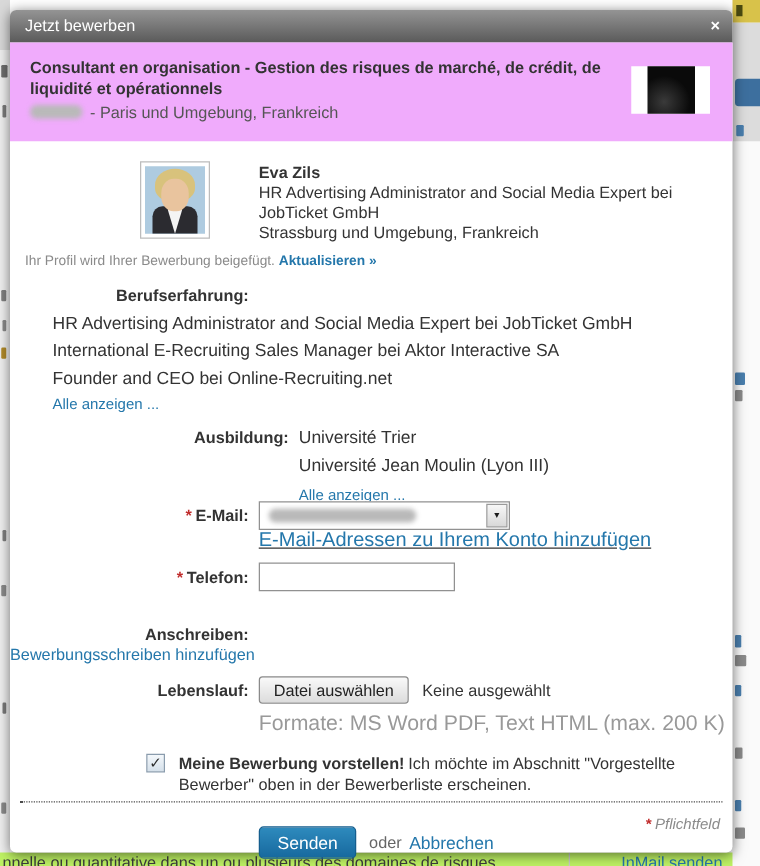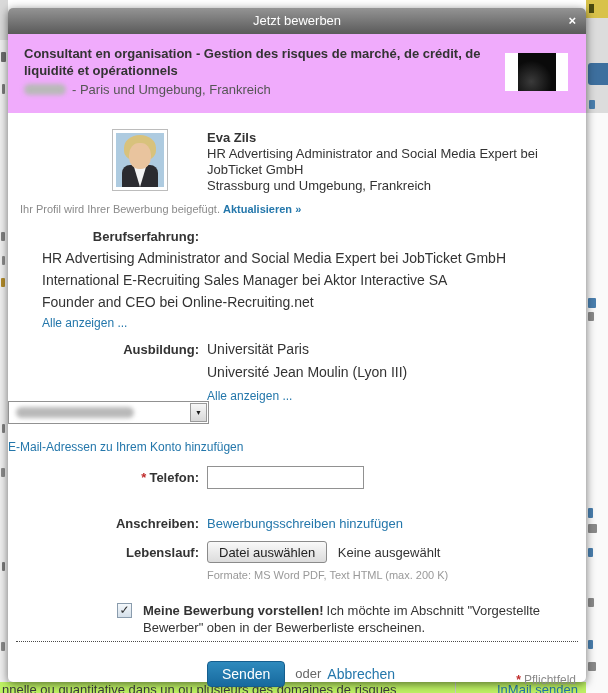--- a/index.html
+++ b/index.html
@@ -17,21 +17,21 @@
   .frag{position:absolute;border-radius:1px;}
   .bg-bottom{position:absolute;left:0;bottom:0;width:586px;height:11px;background:#bef264;overflow:hidden;}
   .bg-bottom .txt{position:absolute;left:2px;top:0;font-size:13px;color:#3c3c3c;white-space:nowrap;}
   .bg-bottom .vline{position:absolute;left:455px;top:0;width:1px;height:11px;background:#c9c9c9;}
   .bg-bottom .inmail{position:absolute;left:497px;top:0;font-size:13px;color:var(--link-blue,#2477ab);white-space:nowrap;}
 
   
   .modal{position:absolute;left:8px;top:8px;width:578px;height:674px;background:#fff;
          border-radius:5px;box-shadow:0 2px 10px rgba(0,0,0,.55);}
   .titlebar{height:26px;border-radius:5px 5px 0 0;background:linear-gradient(#949494,#5a5a5a);
-            color:#fff;font-size:13px;line-height:26px;padding:0 12px;position:relative;text-align:center;}
+            color:#fff;font-size:13px;line-height:26px;padding:0 12px;position:relative;}
   .close{position:absolute;right:10px;top:0;line-height:26px;font-weight:bold;font-size:13px;cursor:pointer;}
 
   .job-header{position:relative;background:#f0abfc;height:79px;box-sizing:border-box;padding:11px 16px 0 16px;}
   .job-title{font-size:13px;line-height:17px;font-weight:bold;color:#333;width:472px;}
   .job-company{margin-top:3px;font-size:13px;color:#555;display:flex;align-items:center;}
   .redacted{background:#b9b9b9;border-radius:6px;filter:blur(2px);}
   .company-blur{width:42px;height:11px;margin-right:6px;}
   .logo-box{position:absolute;right:18px;top:19px;width:63px;height:38px;background:#fff;}
   .logo-sq{width:38px;height:38px;margin:0 auto;background:radial-gradient(circle at 35% 75%,#3a3a3a 0,#0a0a0a 55%);}
 
@@ -50,53 +50,53 @@
   a,.link{color:var(--link-blue,#2477ab);text-decoration:none;cursor:pointer;}
   .link-b{font-weight:bold;}
 
   .flabel{width:191px;text-align:right;padding-right:8px;font-weight:bold;flex-shrink:0;box-sizing:content-box;}
   .frow{display:flex;}
   .exp-label-row{margin-top:14px;}
   .exp-items{margin:3px 0 0 34px;font-size:14px;line-height:22px;color:#333;}
   .showall{font-size:12px;}
   .exp-showall{margin:3px 0 0 34px;height:14px;}
   .edu-row{margin-top:8px;}
-  .edu-row .flabel{line-height:23px;}
+  .edu-row .flabel{line-height:23px;margin-left:32px;}
   .edu-vals{font-size:14px;line-height:23px;}
   .edu-showall{margin-top:1px;height:14px;}
 
   .req{color:var(--required-red,#c02b2b);font-weight:bold;margin-right:3px;}
   .email-row{margin-top:2px;}
   .email-row .flabel,.phone-row .flabel,.resume-row .flabel{line-height:23px;}
   .combo{position:relative;width:201px;height:23px;box-sizing:border-box;border:1px solid #919191;background:#fff;cursor:pointer;}
   .email-blur{position:absolute;left:7px;top:5px;width:118px;height:11px;}
   .combo-btn{position:absolute;right:1px;top:1px;width:17px;height:19px;background:linear-gradient(#f7f7f7,#d8d8d8);
              border:1px solid #9a9a9a;box-sizing:border-box;display:flex;align-items:center;justify-content:center;
              font-size:7px;color:#1a1a1a;}
-  .sub-link{margin-top:16px;font-size:12px;height:14px;}
+  .sub-link{margin-top:0;font-size:16px;height:14px;text-decoration:underline;}
 
   .phone-row{margin-top:12px;}
   .tinput{width:157px;height:23px;box-sizing:border-box;border:1px solid #919191;font-size:13px;padding:2px 4px;font-family:"Liberation Sans",sans-serif;}
 
-  .cover-row{margin-top:27px;line-height:16px;}
+  .cover-row{margin-top:27px;line-height:16px;flex-direction:column;}
   .resume-row{margin-top:9px;}
   .file-btn{display:inline-block;padding:2px 11px;height:22px;box-sizing:border-box;font-size:13px;color:#222;
             background:linear-gradient(#f9f9f9,#dcdcdc);border:1px solid #8a8a8a;border-radius:3px;cursor:pointer;
             font-family:"Liberation Sans",sans-serif;}
   .no-file{margin-left:7px;line-height:22px;}
-  .fmt-note{margin-top:5px;font-size:11px;color:#999;height:13px;}
+  .fmt-note{margin-top:5px;font-size:17px;color:#999;height:13px;}
 
   .feature-row{margin:20px 0 0 109px;display:flex;}
   .checkbox{width:13px;height:13px;margin-top:1px;border:1px solid #8a9cad;background:linear-gradient(#f4f8fb,#d5e0ea);
             font-size:12px;line-height:12px;text-align:center;color:#2d2d2d;cursor:pointer;flex-shrink:0;}
   .feature-text{margin-left:11px;width:412px;line-height:17px;}
 
   .divider{margin:5px 8px 0 8px;border-top:1px dotted #4a4a4a;height:0;}
   .footer{position:relative;}
-  .pflicht{position:absolute;right:10px;top:31px;font-size:12px;color:#8a8a8a;}
+  .pflicht{position:absolute;right:10px;top:10px;font-size:12px;color:#8a8a8a;font-style:italic;}
   .send-row{padding:19px 0 0 199px;display:flex;align-items:center;}
   .send-btn{height:26px;padding:0 14px;font-size:14px;color:#fff;border:1px solid #155e8e;border-radius:4px;
             background:linear-gradient(var(--button-blue-light,#2e8abd),var(--button-blue,#17699e));cursor:pointer;
             font-family:"Liberation Sans",sans-serif;}
   .oder{margin:0 6px 0 10px;color:#666;font-size:13px;}
   .cancel{font-size:14px;}
 </style>
 </head>
 <body>
 
@@ -187,29 +187,32 @@
         <div>International E-Recruiting Sales Manager bei Aktor Interactive SA</div>
         <div>Founder and CEO bei Online-Recruiting.net</div>
       </div>
       <div class="exp-showall showall">
         <span class="link">Alle anzeigen ...</span>
       </div>
 
       <div class="frow edu-row">
         <div class="flabel">Ausbildung:</div>
         <div class="edu-vals">
-          <div>Universität Paris</div>
+          <div>Université Trier</div>
           <div>Université Jean Moulin (Lyon III)</div>
           <div class="edu-showall showall">
             <span class="link">Alle anzeigen ...</span>
           </div>
         </div>
       </div>
 
       <div class="frow email-row">
+        <div class="flabel">
+          <span class="req">*</span><span>E-Mail:</span>
+        </div>
         <div>
           <div class="combo">
             <span class="redacted email-blur"></span>
             <span class="combo-btn">▼</span>
           </div>
           <div class="sub-link">
             <span class="link">E-Mail-Adressen zu Ihrem Konto hinzufügen</span>
           </div>
         </div>
       </div>

